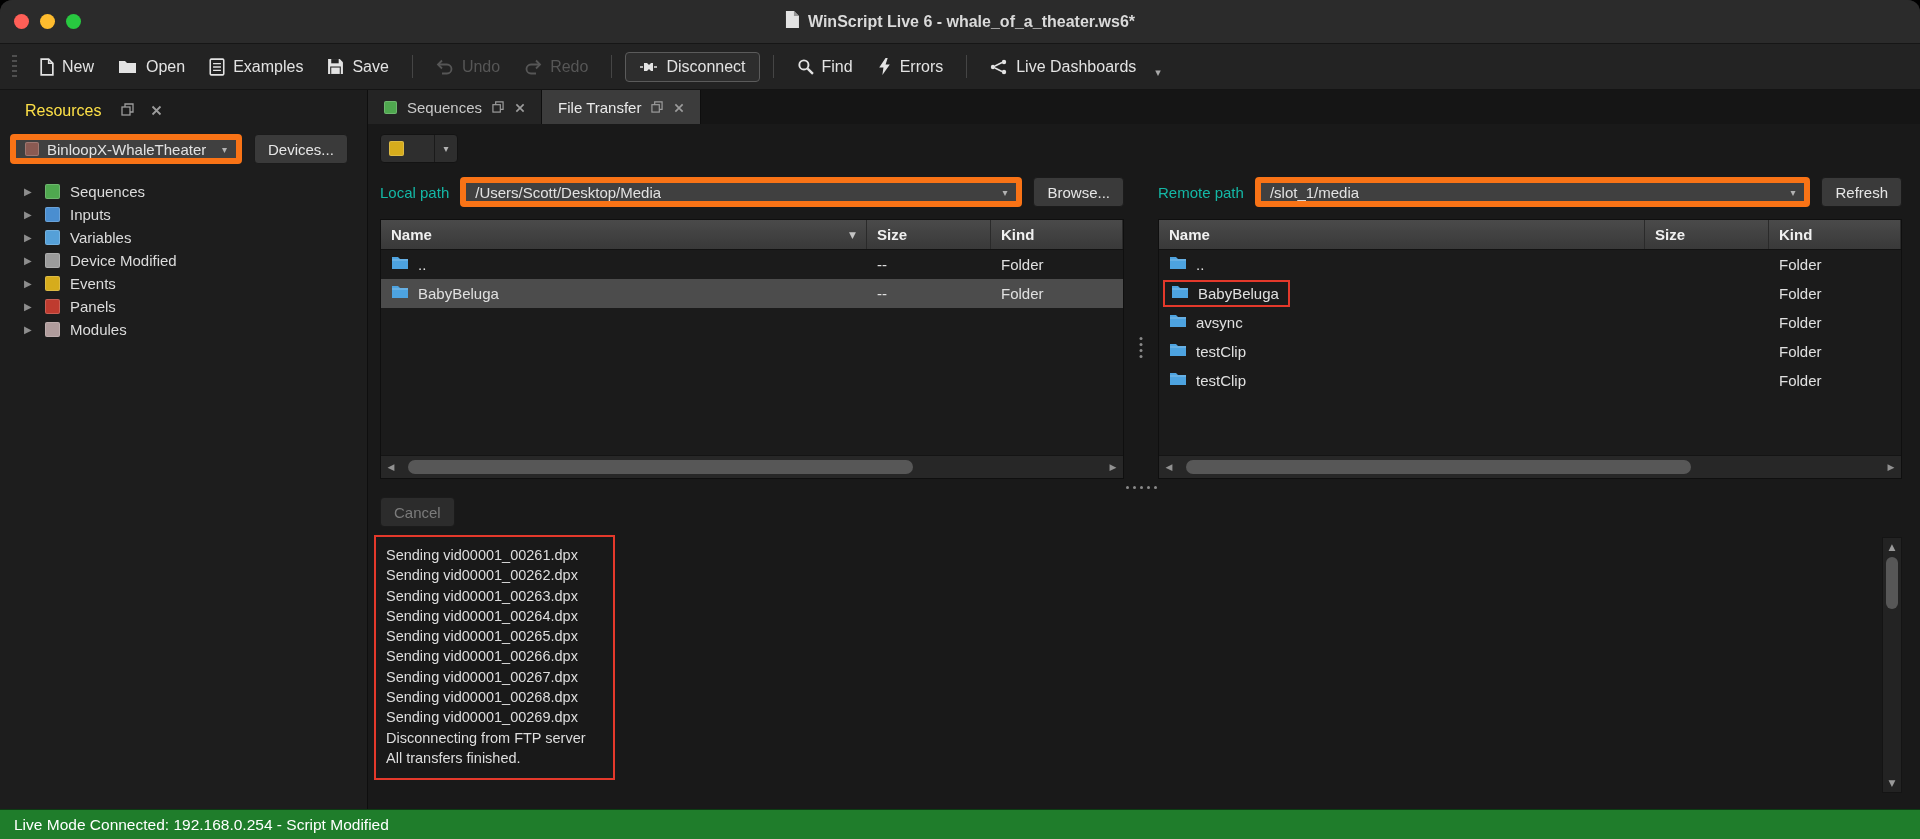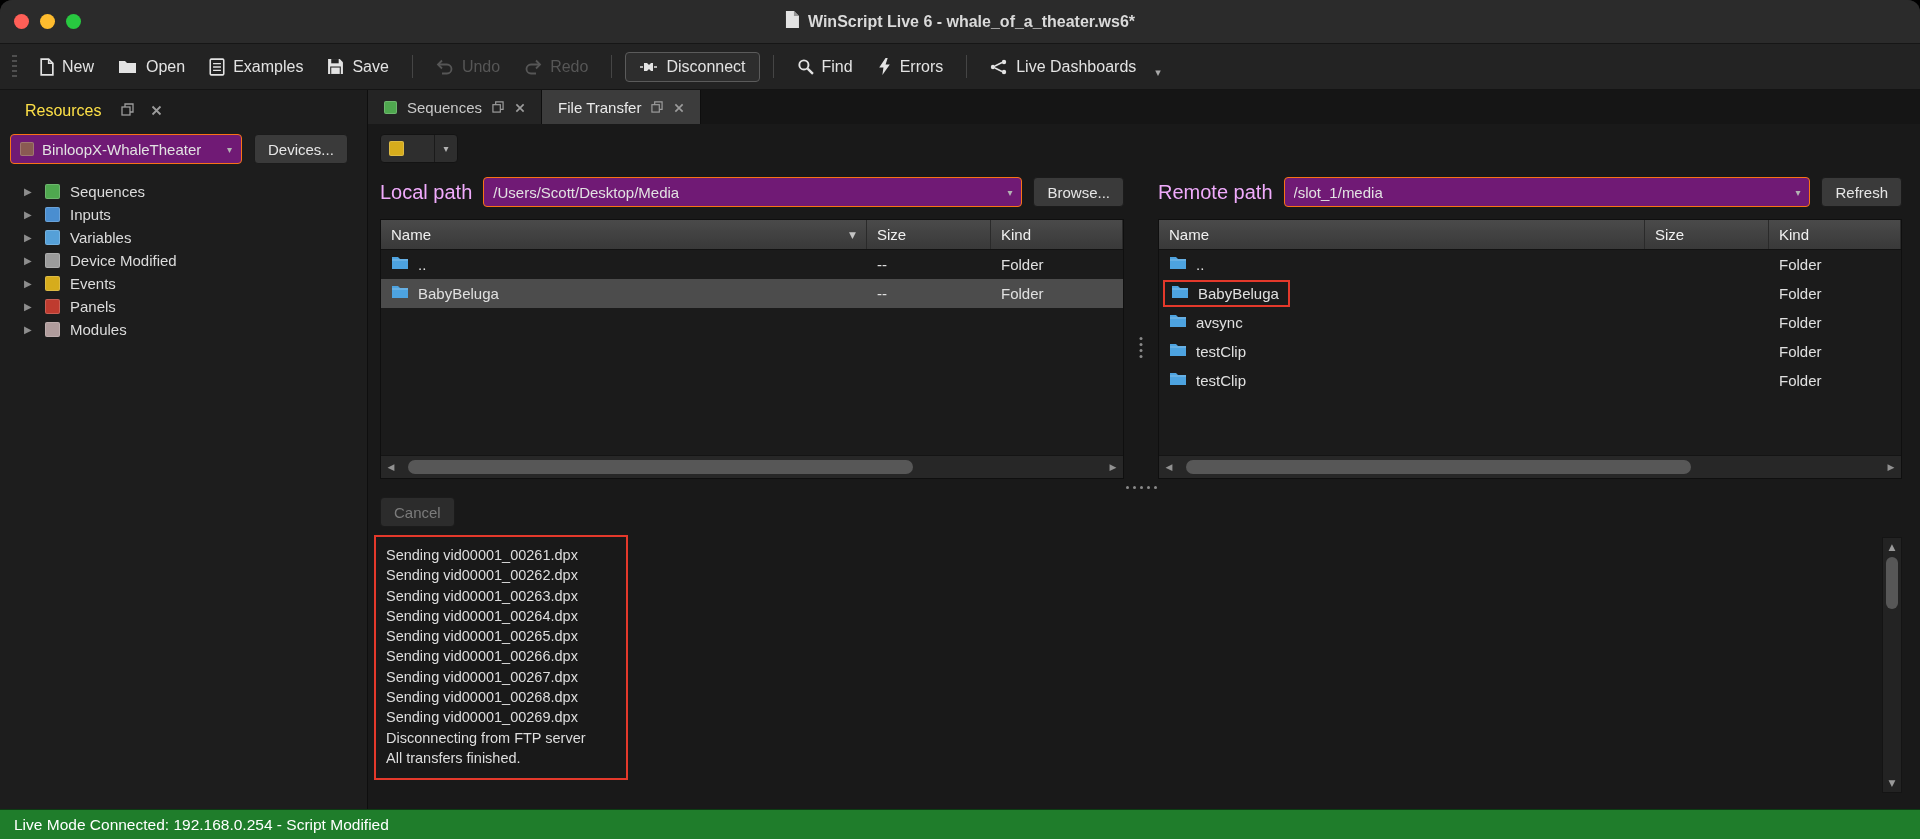--- a/index.html
+++ b/index.html
@@ -35,21 +35,21 @@
   
   .content { flex:1; min-height:0; display:flex; }
 
   
   .left-panel { width:368px; flex:0 0 auto; background:#1d1d1d;
     border-right:1px solid #0e0e0e; display:flex; flex-direction:column; }
   .panel-header { height:42px; display:flex; align-items:center; padding-left:25px;
     color:#fde047; font-size:16px; gap:20px; }
   .panel-icons { display:flex; gap:17px; color:#9c9c9c; align-items:center; }
   .device-row { display:flex; gap:12px; padding:2px 12px 0 10px; align-items:center; }
-  .combo { background:#701a75; border:1px solid #f97316; border-radius:4px; height:30px;
+  .combo { background:#404040; border:6px solid #f97316; border-radius:4px; height:30px;
     display:flex; align-items:center; padding:0 9px; gap:8px; color:#e2e2e2; font-size:15px; }
   .combo .arrow { margin-left:auto; color:#b3b3b3; font-size:10px; }
   .device-combo { width:232px; }
   .btn { background:#3a3a3a; border:1px solid #1b1b1b; border-radius:4px; color:#e6e6e6;
     font-size:15px; height:30px; padding:0 13px; display:inline-flex; align-items:center; cursor:default; }
   .btn.disabled { background:#2c2c2c; color:#7b7b7b; }
   .tree { margin-top:16px; }
   .tree-item { display:flex; align-items:center; height:23px; padding-left:24px; gap:10px;
     color:#dcdcdc; font-size:15px; }
   .caret { color:#8d8d8d; font-size:10px; width:11px; }
@@ -81,27 +81,27 @@
     color:#b3b3b3; font-size:10px; }
 
   .ft-columns { display:flex; flex:0 0 auto; }
   .col { flex:1; min-width:0; }
   .col-gap { width:34px; flex:0 0 auto; position:relative; }
   .grip-v { position:absolute; top:160px; left:50%; transform:translateX(-50%);
     display:flex; flex-direction:column; gap:3px; }
   .dot { width:3px; height:3px; border-radius:50%; background:#8a8a8a; }
 
   .path-row { display:flex; align-items:center; gap:11px; margin-bottom:12px; height:30px; }
-  .path-label { color:#f0abfc; font-size:20px; white-space:nowrap; }
+  .path-label { color:#14b8a6; font-size:15px; white-space:nowrap; }
   .path-combo { flex:1; min-width:0; }
   .path-combo .val { white-space:nowrap; overflow:hidden; }
 
   .filetable { border:1px solid #0f0f0f; background:#1b1b1b; }
   .ft-header { display:flex; height:30px; background:linear-gradient(#4a4a4a,#393939);
-    border-bottom:1px solid #121212; color:#f0f0f0; font-weight:normal; font-size:15px; }
+    border-bottom:1px solid #121212; color:#f0f0f0; font-weight:bold; font-size:15px; }
   .ft-header .cell { border-right:1px solid #2a2a2a; }
   .cell { display:flex; align-items:center; padding:0 10px; }
   .cell-name { flex:1; min-width:0; gap:9px; }
   .cell-size { width:124px; flex:0 0 auto; }
   .cell-kind { width:132px; flex:0 0 auto; }
   .sort { margin-left:auto; color:#c4c4c4; font-size:9px; }
   .ft-body { height:205px; overflow:hidden; }
   .ft-row { display:flex; height:29px; align-items:center; font-size:15px; color:#e0e0e0; }
   .ft-row.selected { background:#4c4c4c; }
   .annotation-box { display:inline-flex; align-items:center; gap:9px;
@@ -113,21 +113,21 @@
   .hs-track { flex:1; height:100%; position:relative; }
   .hs-thumb { position:absolute; left:1%; top:4px; bottom:4px; width:72%;
     background:#575757; border-radius:8px; }
 
   .h-splitter { height:16px; display:flex; align-items:center; justify-content:center; }
   .grip-h { display:flex; gap:4px; }
 
   .cancel-row { margin:2px 0 8px; }
 
   .log-area { flex:1; min-height:0; position:relative; padding-right:26px; }
-  .log-box { display:inline-block; border:2px solid #e4392b; padding:8px 40px 10px 10px;
+  .log-box { display:inline-block; border:2px solid #e4392b; padding:8px 27px 10px 10px;
     margin-left:-6px; }
   .log-line { font-size:14.5px; line-height:20.3px; color:#dedede; white-space:nowrap; }
   .vscroll { position:absolute; top:2px; right:0; bottom:16px; width:20px;
     background:#232323; border:1px solid #141414; display:flex; flex-direction:column; }
   .vs-arrow { height:18px; display:flex; align-items:center; justify-content:center;
     color:#9a9a9a; font-size:9px; flex:0 0 auto; }
   .vs-thumb { width:12px; height:52px; background:#575757; border-radius:6px; margin:1px auto 0; }
   .vs-spacer { flex:1; }
 
   

